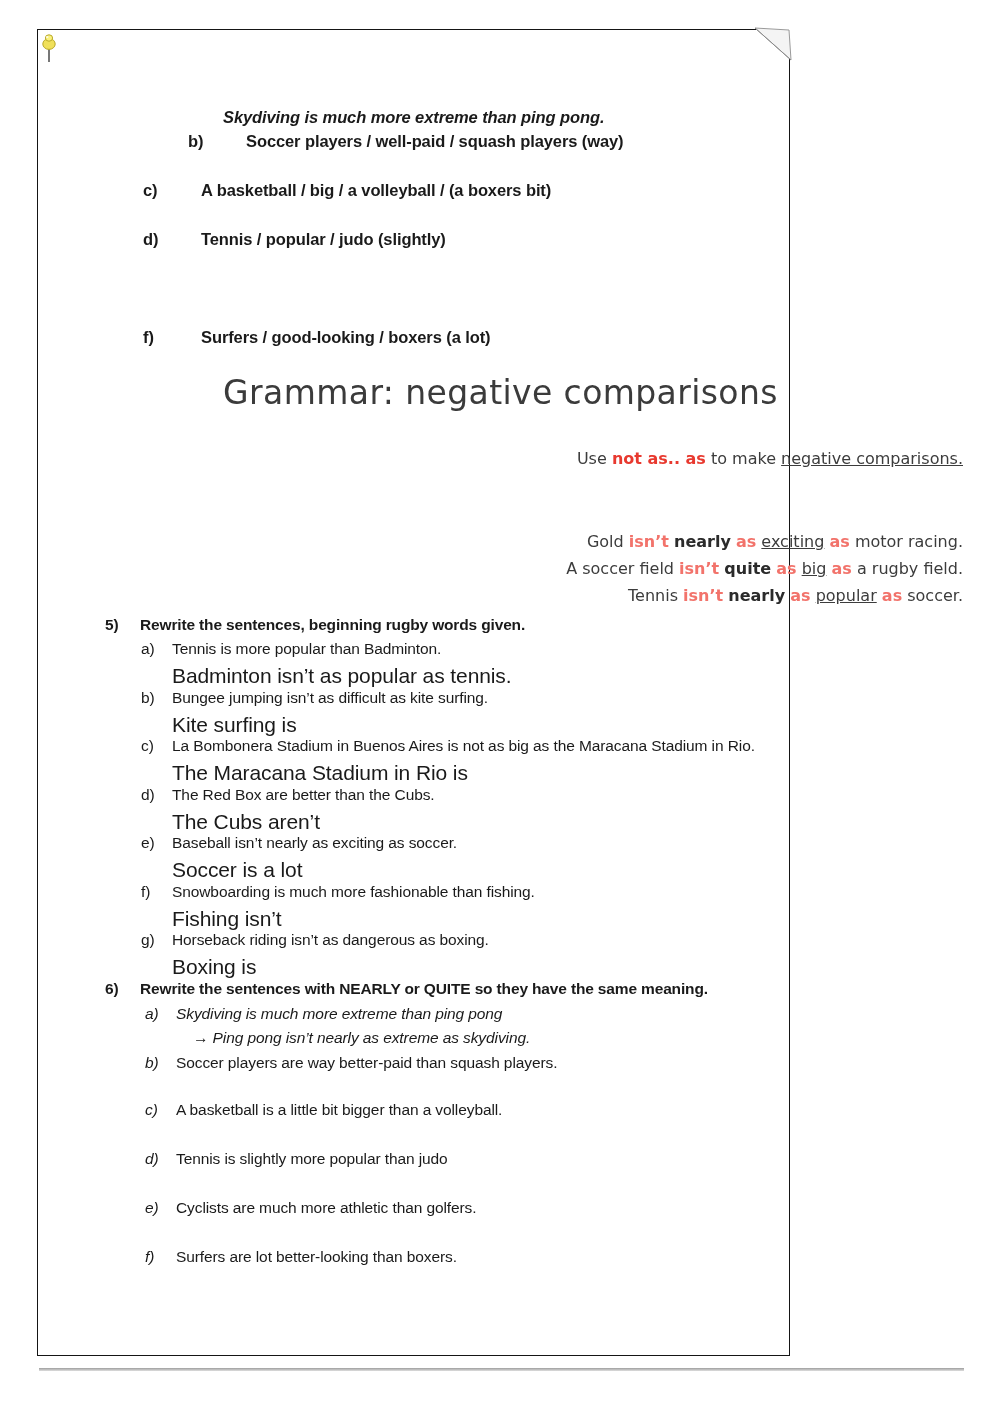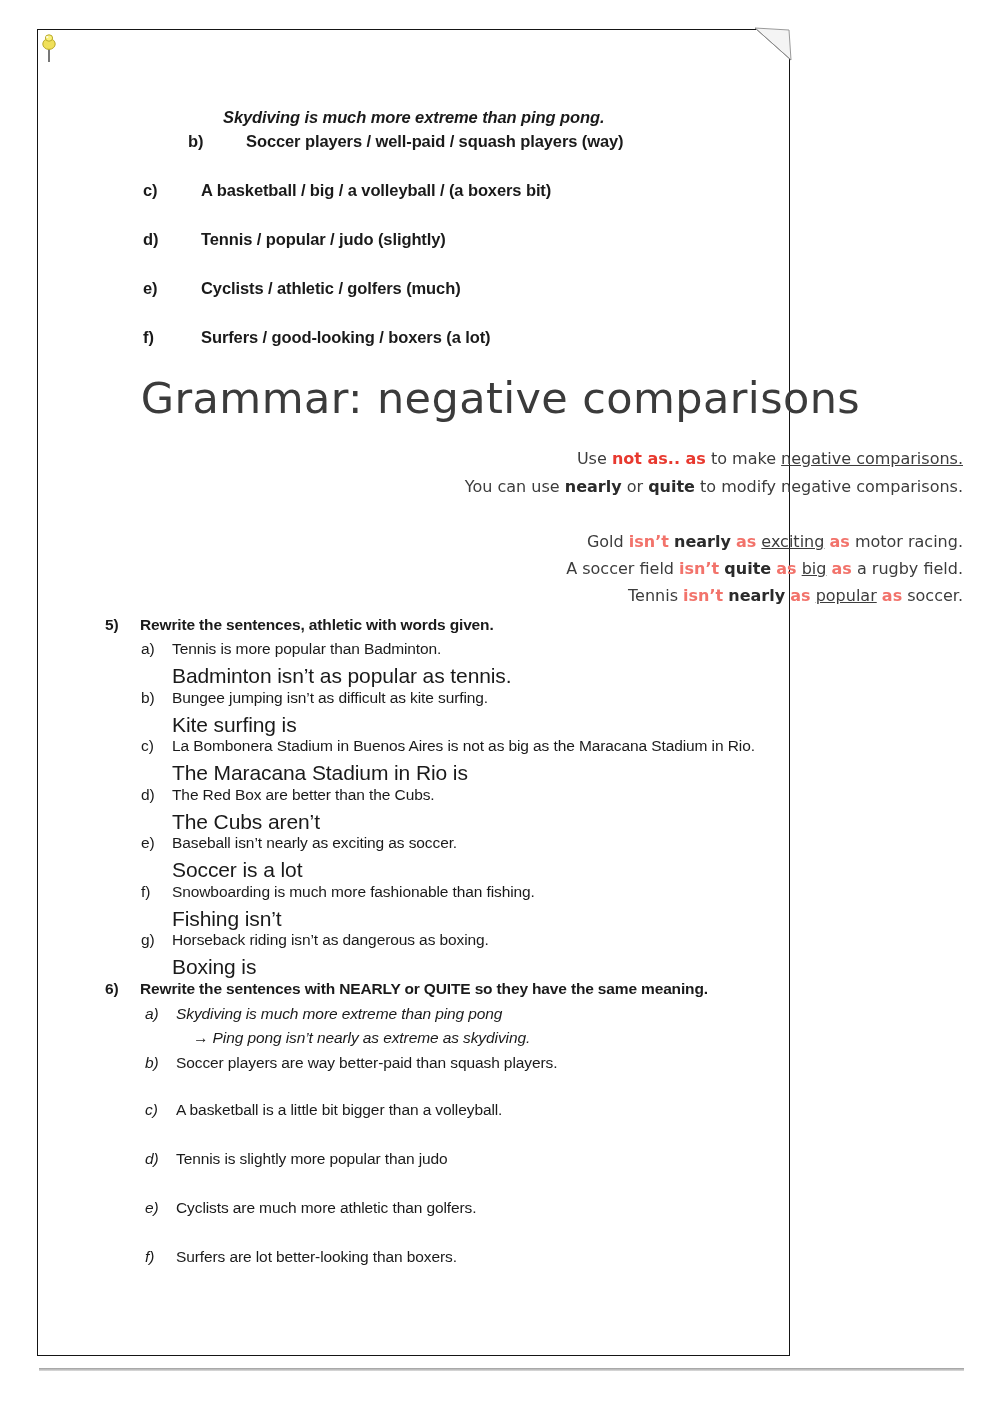--- a/index.html
+++ b/index.html
@@ -95,21 +95,21 @@
   }
 
   
   .grammar-title {
     position: absolute;
     top: 386px;
     left: 0;
     width: 925px;
     text-align: center;
     font-family: "DejaVu Sans", sans-serif;
-    font-size: 43px;
+    font-size: 33px;
     font-weight: 400;
     color: #3b3b3b;
     letter-spacing: 0.4px;
   }
 
   
   .rule-block {
     position: absolute;
     left: 0;
     width: 925px;
@@ -183,52 +183,46 @@
     </div>
 
     <div class="line ex4-row" style="left:105px; top:151px;">
       <span class="marker">c)</span><span>A basketball / big / a volleyball / (a boxers bit)</span>
     </div>
 
     <div class="line ex4-row" style="left:105px; top:200px;">
       <span class="marker">d)</span><span>Tennis / popular / judo (slightly)</span>
     </div>
 
-    <div class="line ex4-row" style="left:105px; top:249px;">
-      <span class="marker">e)</span><span>Cyclists / athletic / golfers (much)</span>
-    </div>
 
     <div class="line ex4-row" style="left:105px; top:298px;">
       <span class="marker">f)</span><span>Surfers / good-looking / boxers (a lot)</span>
     </div>
 
     <div class="grammar-title" style="top:343px;">Grammar: negative comparisons</div>
 
     <div class="rule-block" style="top:419px;">
       <span>Use </span><span class="red">not as.. as</span><span> to make </span><span class="uline">negative comparisons.</span>
     </div>
 
-    <div class="rule-block" style="top:447px;">
-      <span>You can use </span><span class="bk-bold">nearly</span><span> or </span><span class="bk-bold">quite</span><span> to modify negative comparisons.</span>
-    </div>
 
     <div class="rule-block" style="top:502px;">
       <span>Gold </span><span class="redlite">isn’t</span><span> </span><span class="bk-bold">nearly</span><span> </span><span class="redlite">as</span><span> </span><span class="uline">exciting</span><span> </span><span class="redlite">as</span><span> motor racing.</span>
     </div>
 
     <div class="rule-block" style="top:529px;">
       <span>A soccer field </span><span class="redlite">isn’t</span><span> </span><span class="bk-bold">quite</span><span> </span><span class="redlite">as</span><span> </span><span class="uline">big</span><span> </span><span class="redlite">as</span><span> a rugby field.</span>
     </div>
 
     <div class="rule-block" style="top:556px;">
       <span>Tennis </span><span class="redlite">isn’t</span><span> </span><span class="bk-bold">nearly</span><span> </span><span class="redlite">as</span><span> </span><span class="uline">popular</span><span> </span><span class="redlite">as</span><span> soccer.</span>
     </div>
 
     <div class="ex-head" style="left:102px; top:586px;">
-      <span class="num">5)</span><span>Rewrite the sentences, athletic with words given.</span>
+      <span class="num">5)</span><span>Rewrite the sentences, beginning rugby words given.</span>
     </div>
 
     <div class="item" style="left:134px; top:610px;">
       <span class="mk">a)</span><span>Tennis is more popular than Badminton.</span>
     </div>
     <div class="answer" style="left:134px; top:634px;">Badminton isn’t as popular as tennis.</div>
 
     <div class="item" style="left:134px; top:659px;">
       <span class="mk">b)</span><span>Bungee jumping isn’t as difficult as kite surfing.</span>
     </div>

